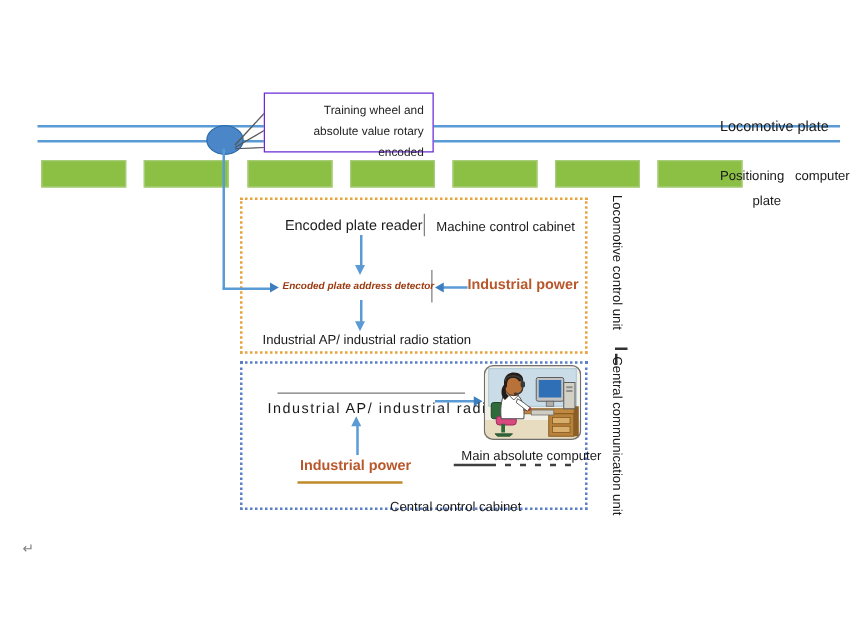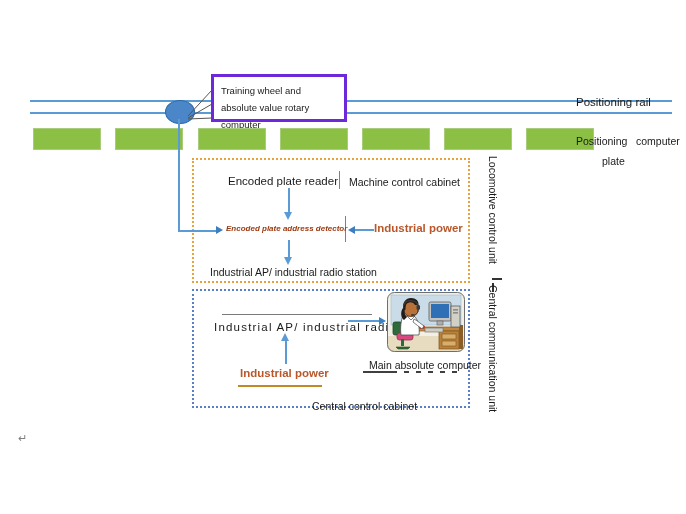--- a/index.html
+++ b/index.html
@@ -37,27 +37,28 @@
     border-radius: 50%;
   }
 
   
   .callout {
     position: absolute;
     left: 211px;
     top: 74px;
     width: 136px;
     height: 48px;
-    border: 3px solid #6d28d9;
+    border: 1px solid #6d28d9;
     background: #ffffff;
     box-sizing: border-box;
     padding: 5px 7px;
     font-size: 9.5px;
     line-height: 17px;
     color: #222;
+    text-align: right;
   }
 
   
   .plate {
     position: absolute;
     top: 128px;
     width: 68px;
     height: 22px;
     background: #8CC044;
     border: 1px solid #A9CC7A;
@@ -259,32 +260,32 @@
   <div class="rail-node"></div>
 
   <svg style="position:absolute;left:0;top:0;width:686px;height:514px;pointer-events:none;">
     <line x1="188" y1="116" x2="212" y2="90" stroke="#555" stroke-width="1"></line>
     <line x1="188" y1="118" x2="212" y2="104" stroke="#555" stroke-width="1"></line>
     <line x1="188" y1="119" x2="212" y2="118" stroke="#555" stroke-width="1"></line>
   </svg>
 
   <div class="callout">
     <div>Training wheel and</div>
-    <div>absolute value rotary computer</div>
+    <div>absolute value rotary encoded</div>
   </div>
 
   <div class="plate" style="left:33px"></div>
   <div class="plate" style="left:115px"></div>
   <div class="plate" style="left:198px"></div>
   <div class="plate" style="left:280px"></div>
   <div class="plate" style="left:362px"></div>
   <div class="plate" style="left:444px"></div>
   <div class="plate" style="left:526px"></div>
 
-  <div class="legend-label" id="legend-rail">Positioning rail</div>
+  <div class="legend-label" id="legend-rail">Locomotive plate</div>
   <div class="legend-label" id="legend-plate-a">Positioning</div>
   <div class="legend-label" id="legend-plate-b">computer</div>
   <div class="legend-label" id="legend-plate-c">plate</div>
 
   <div class="group-box" id="box-locomotive"></div>
   <div class="group-box" id="box-central"></div>
 
   <div class="conn v" id="conn-drop"></div>
   <div class="conn h" id="conn-to-det"></div>
   <div class="arrow-right" id="arr-det-head"></div>

